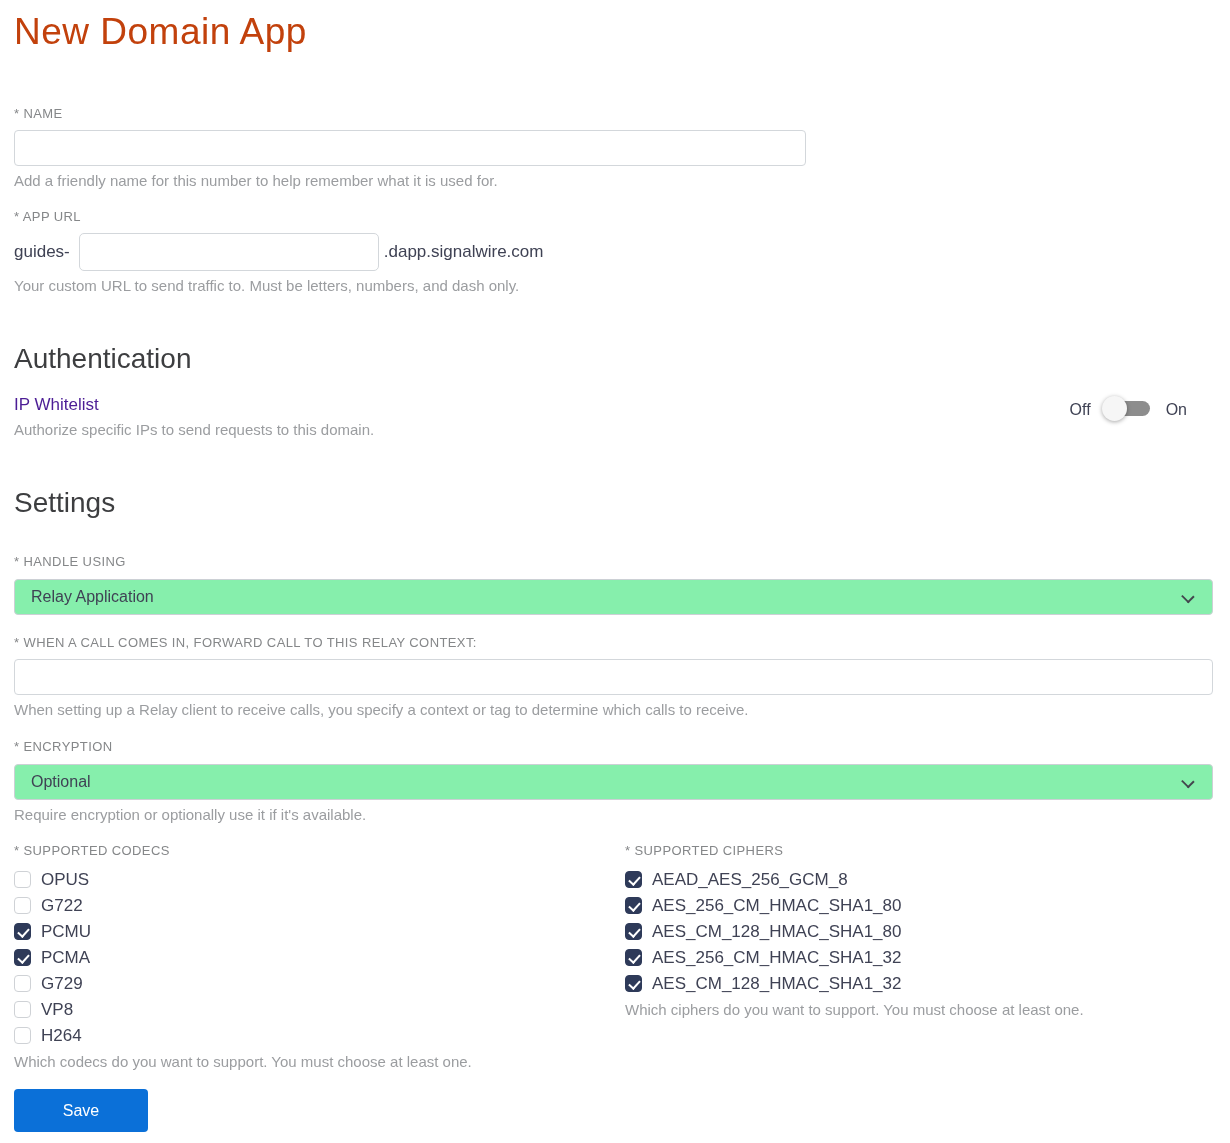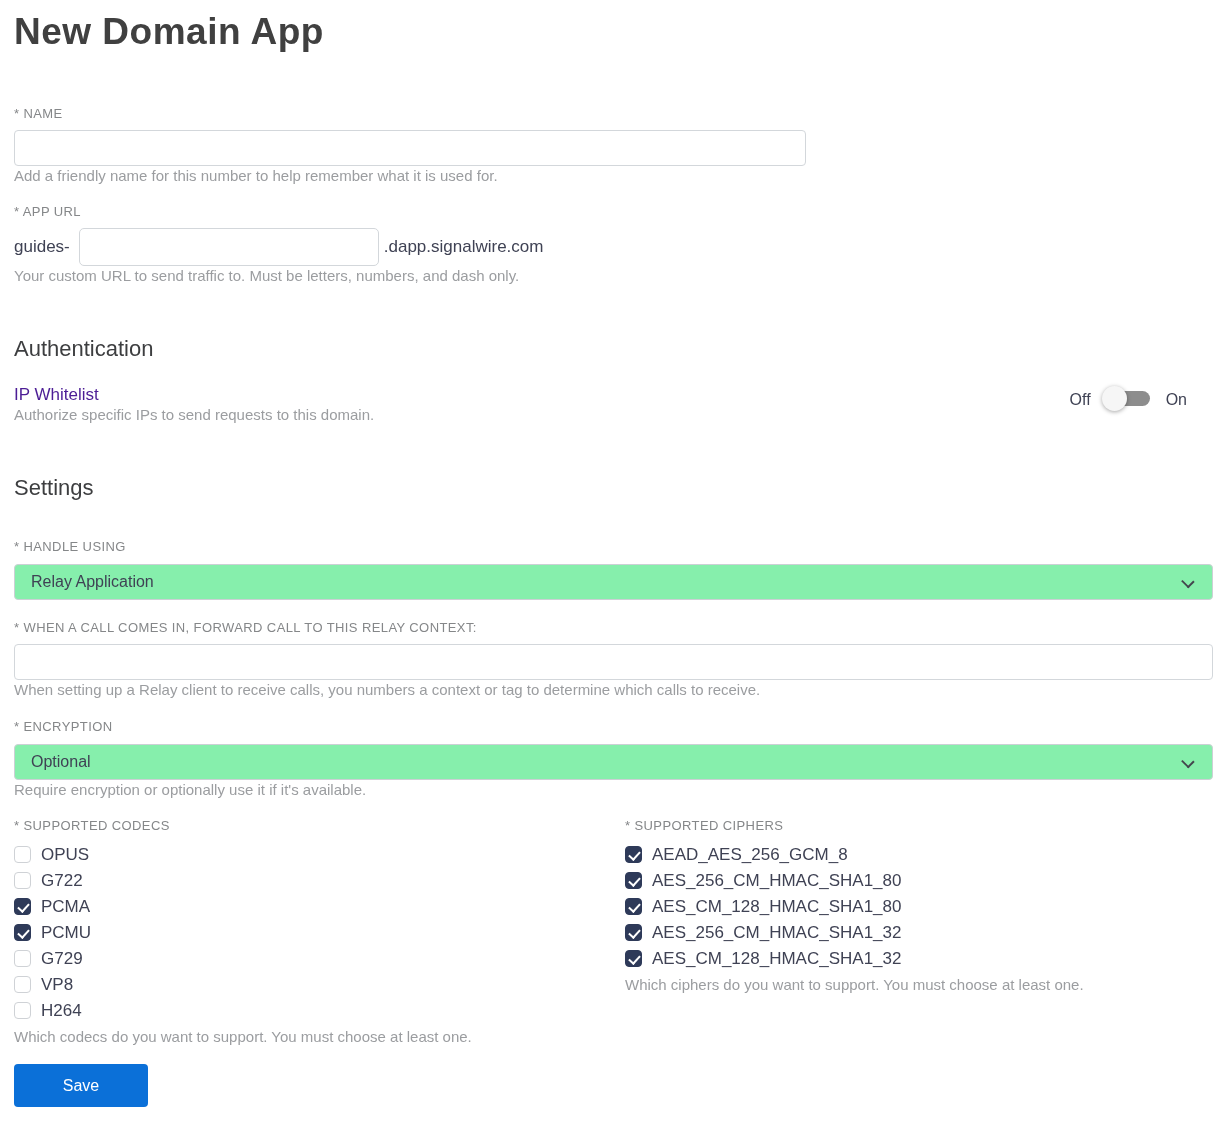--- a/index.html
+++ b/index.html
@@ -10,37 +10,38 @@
     color: #3f4254;
   }
   .page {
     width: 1230px;
     min-height: 1143px;
     padding: 10px 17px 15px 14px;
   }
   
   .page-title {
     font-size: 37px;
-    font-weight: 700;
-    color: #404040;
+    font-weight: 400;
+    color: #c2410c;
     letter-spacing: 0.5px;
     line-height: 44px;
   }
   
   .field-label {
     display: block;
     font-size: 13px;
     color: #858789;
     letter-spacing: 0.4px;
     line-height: 15px;
   }
   .help-text {
     font-size: 15px;
     color: #9b9da0;
     line-height: 19px;
+    margin-top: 5px;
   }
   
   .text-input {
     display: block;
     height: 36px;
     border: 1px solid #d3d7db;
     border-radius: 4px;
     background: #ffffff;
     font-family: "Liberation Sans", "DejaVu Sans", sans-serif;
     font-size: 16px;
@@ -63,21 +64,21 @@
     color: #3f4254;
   }
   .url-row .text-input {
     width: 300px;
     height: 38px;
     margin: 0 5px 0 9px;
     border-radius: 5px;
   }
   
   .section-heading {
-    font-size: 22px;
+    font-size: 28px;
     font-weight: 400;
     color: #3d3e40;
     line-height: 27px;
   }
   .heading-auth { margin-top: 50px; }
   .heading-settings { margin-top: 50px; }
   
   .ip-row {
     margin-top: 22px;
     display: flex;
@@ -252,21 +253,21 @@
     <label class="field-label">* HANDLE USING</label>
     <div class="select">
       <span>Relay Application</span>
       <span class="chevron"></span>
     </div>
   </div>
 
   <div class="field">
     <label class="field-label">* WHEN A CALL COMES IN, FORWARD CALL TO THIS RELAY CONTEXT:</label>
     <input class="text-input" type="text" value="" style="">
-    <div class="help-text">When setting up a Relay client to receive calls, you numbers a context or tag to determine which calls to receive.</div>
+    <div class="help-text">When setting up a Relay client to receive calls, you specify a context or tag to determine which calls to receive.</div>
   </div>
 
   <div class="field">
     <label class="field-label">* ENCRYPTION</label>
     <div class="select">
       <span>Optional</span>
       <span class="chevron"></span>
     </div>
     <div class="help-text">Require encryption or optionally use it if it's available.</div>
   </div>
@@ -279,25 +280,25 @@
         <div class="check-row">
           <span class="checkbox"></span>
           <span class="check-label">OPUS</span>
         </div>
         <div class="check-row">
           <span class="checkbox"></span>
           <span class="check-label">G722</span>
         </div>
         <div class="check-row">
           <span class="checkbox checked"></span>
+          <span class="check-label">PCMU</span>
+        </div>
+        <div class="check-row">
+          <span class="checkbox checked"></span>
           <span class="check-label">PCMA</span>
-        </div>
-        <div class="check-row">
-          <span class="checkbox checked"></span>
-          <span class="check-label">PCMU</span>
         </div>
         <div class="check-row">
           <span class="checkbox"></span>
           <span class="check-label">G729</span>
         </div>
         <div class="check-row">
           <span class="checkbox"></span>
           <span class="check-label">VP8</span>
         </div>
         <div class="check-row">

